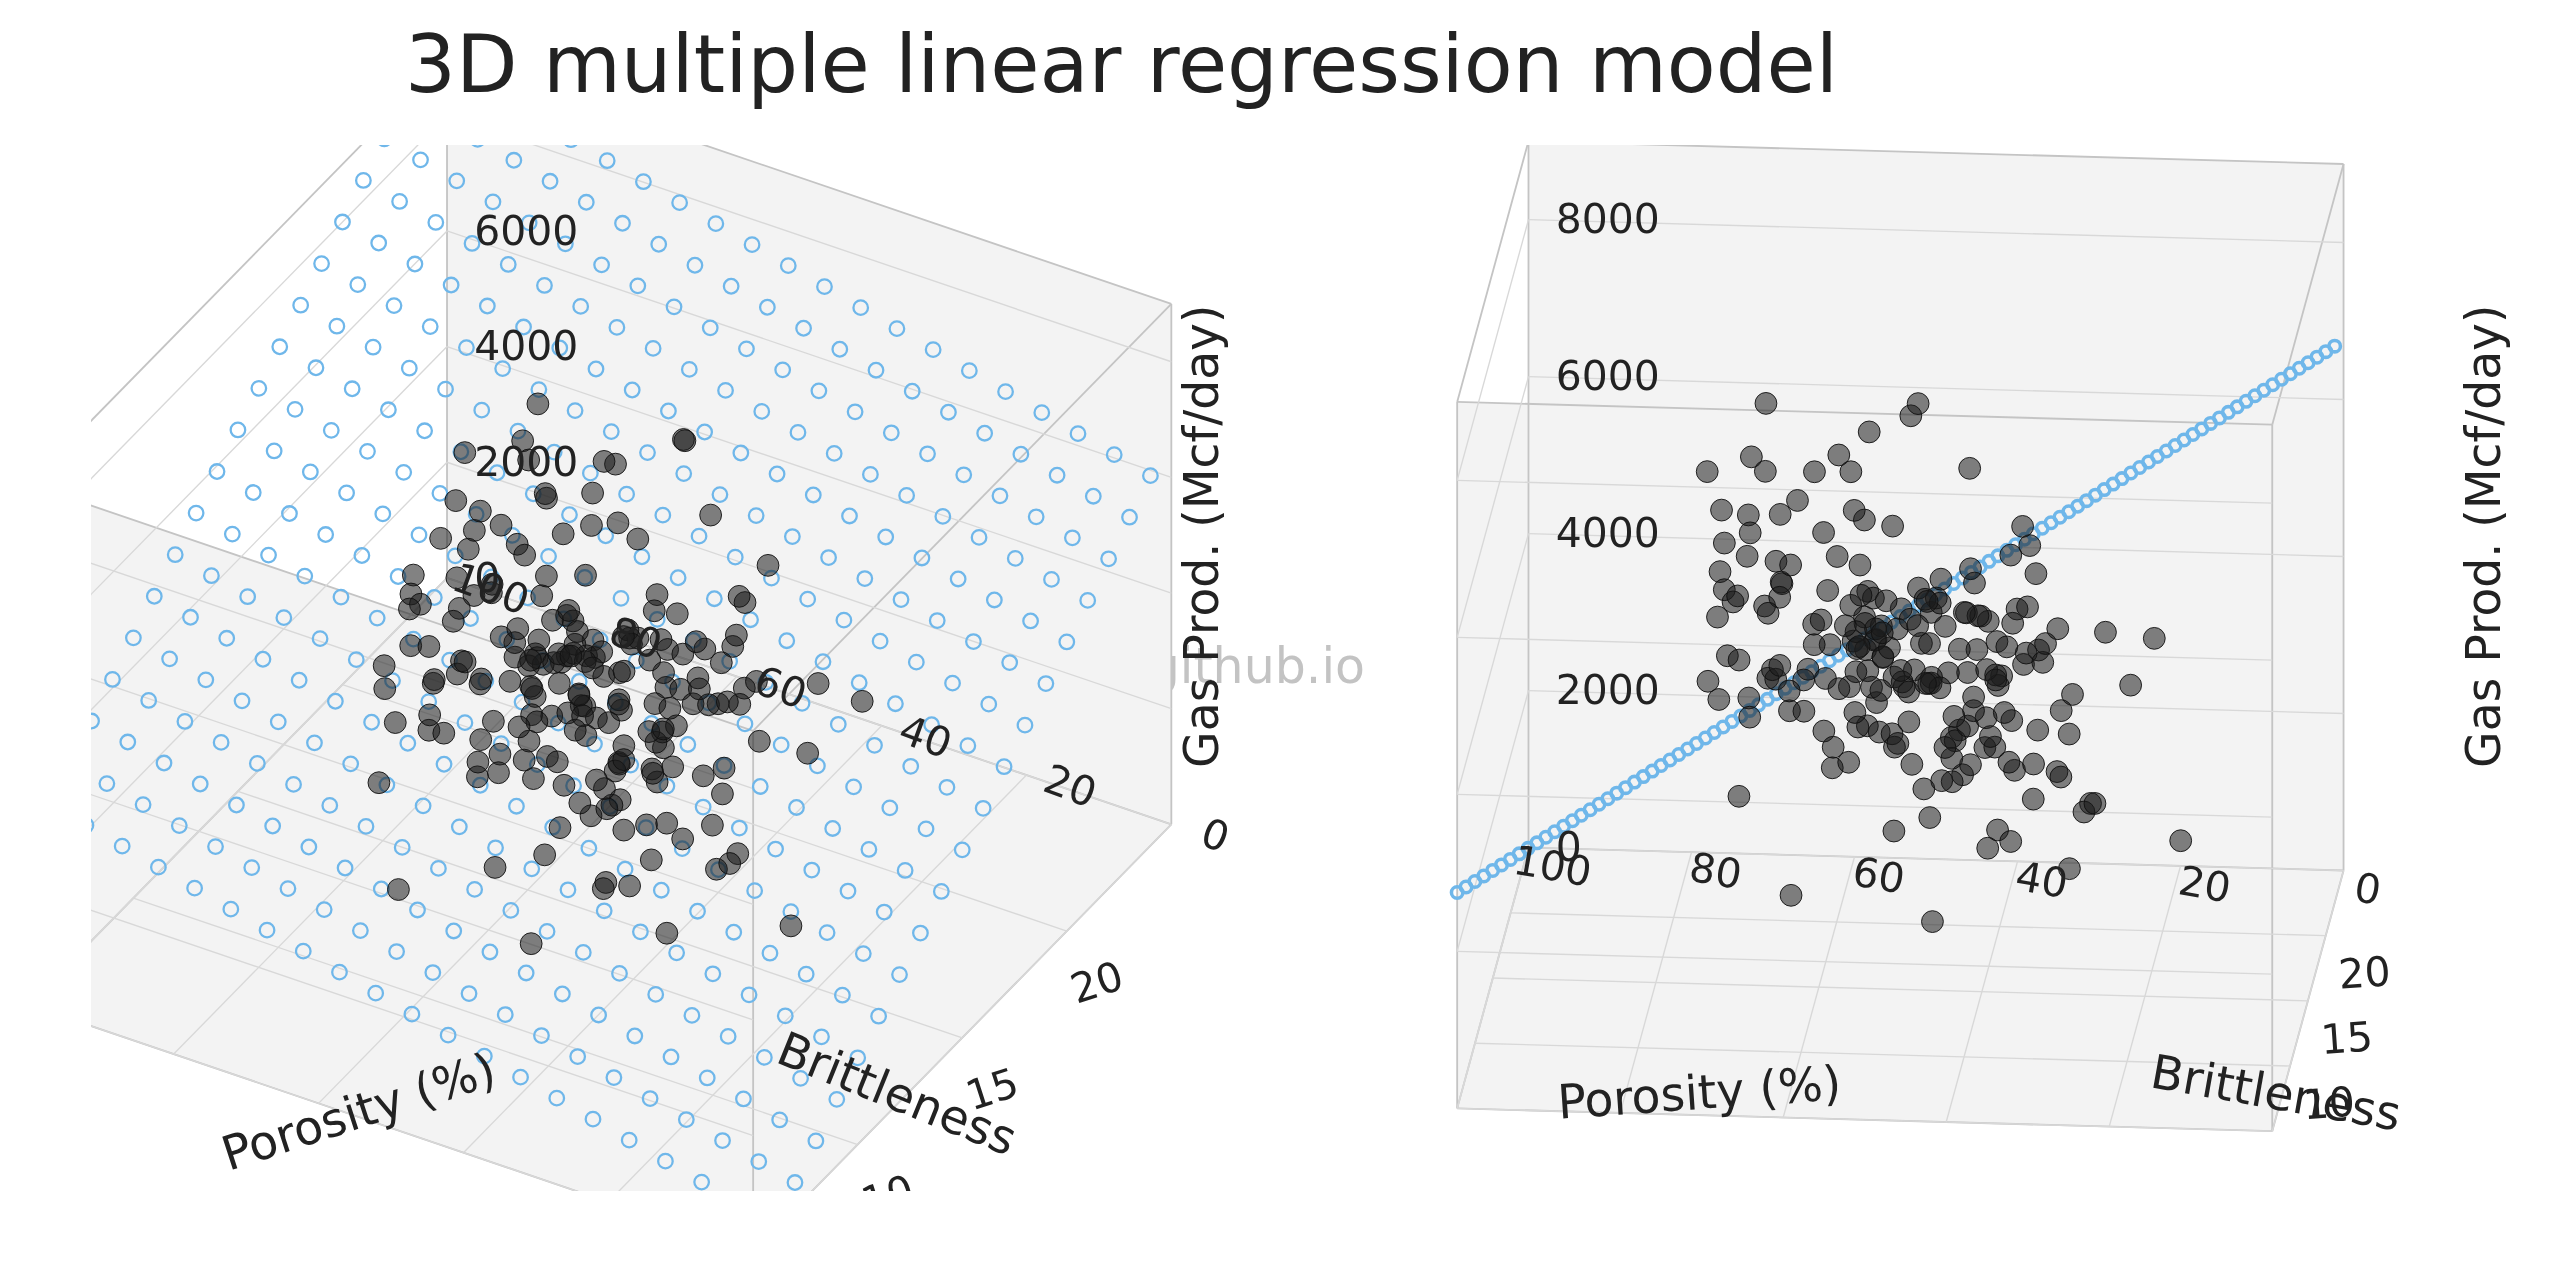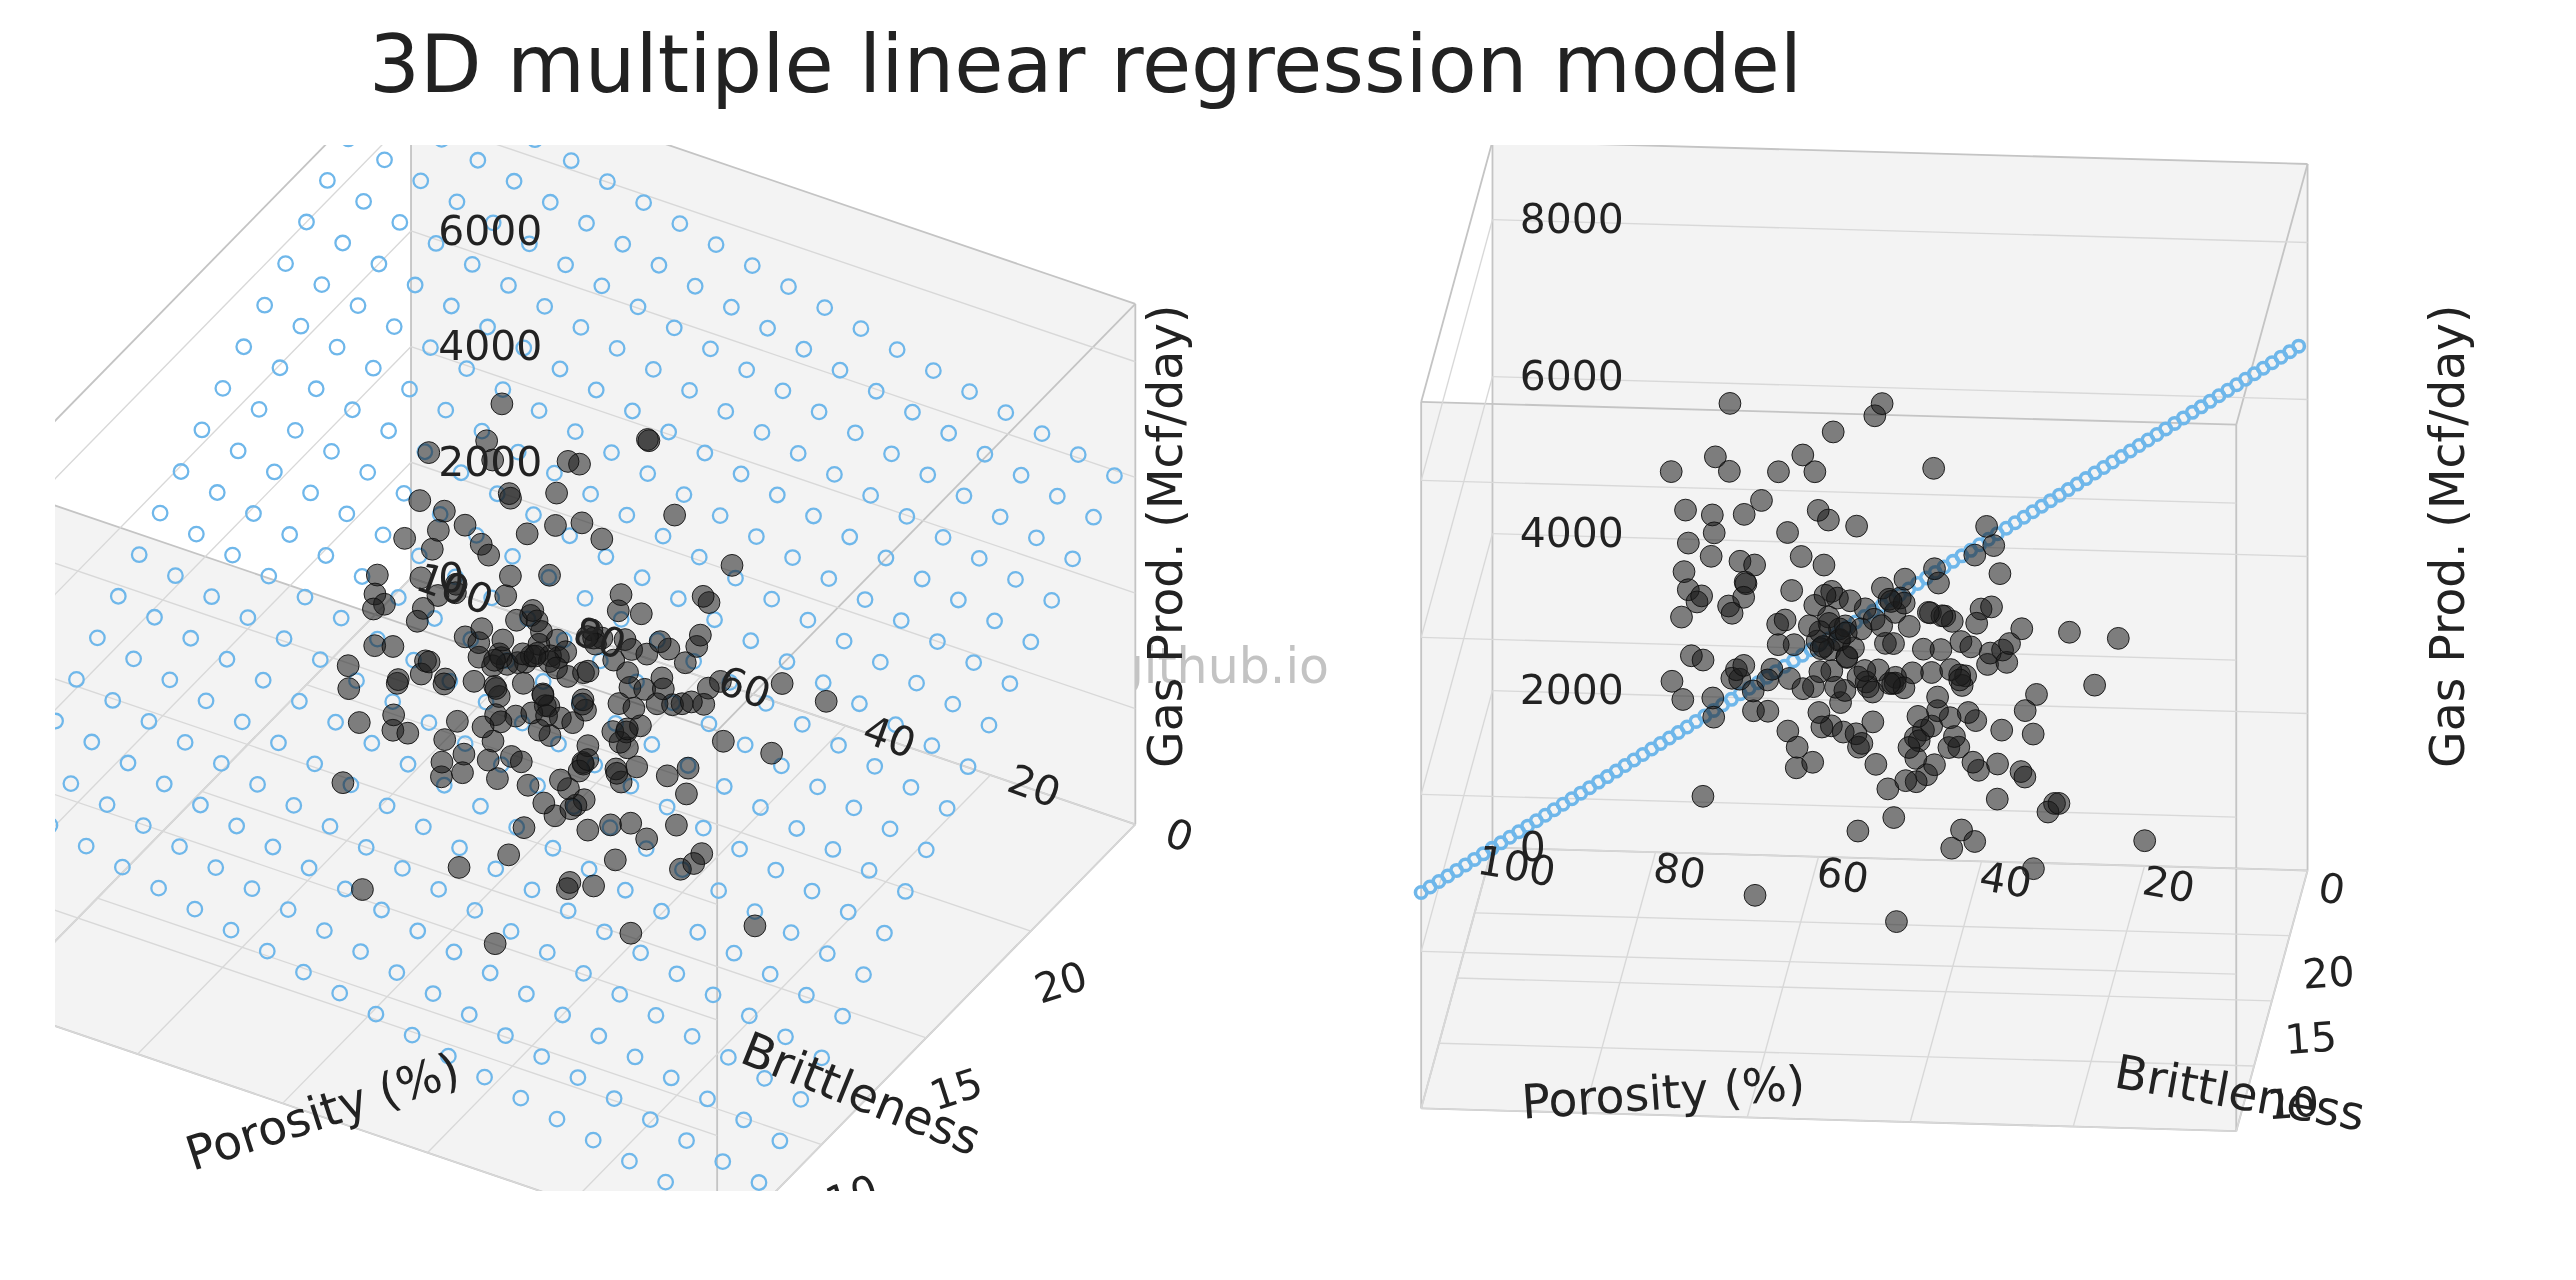--- a/index.html
+++ b/index.html
@@ -9,20 +9,21 @@
     font-family: "DejaVu Sans", "Liberation Sans", Arial, sans-serif;
     color: #222;
     width: 100%;
     height: 100%;
   }
   .page {
     position: relative;
     width: 2171px;
     height: 1280px;
     background: #ffffff;
+    margin-left: 36px;
   }
   .title {
     position: absolute;
     top: 18px;
     left: 0;
     width: 100%;
     text-align: center;
     font-size: 80px;
     font-weight: 400;
   }

